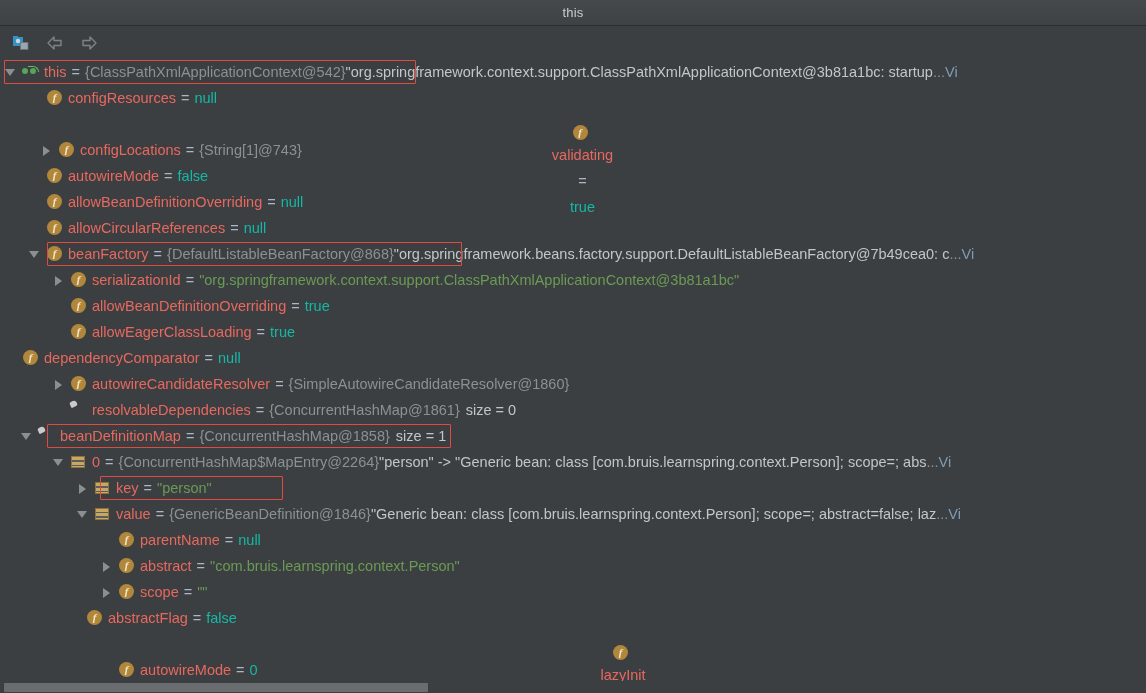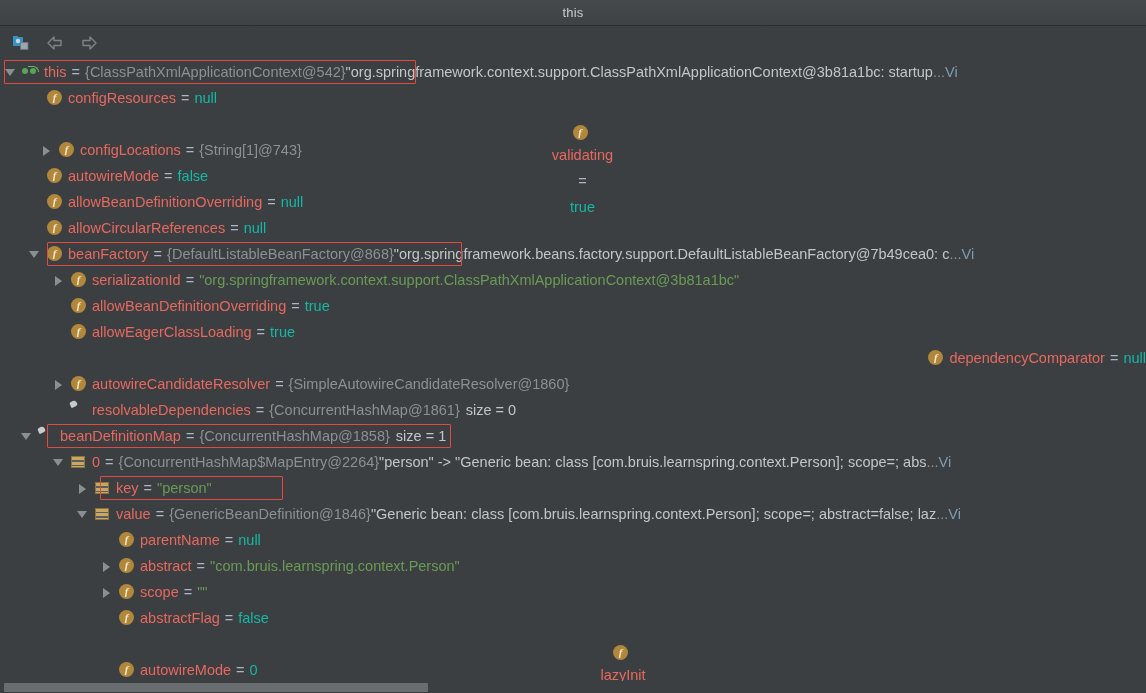--- a/index.html
+++ b/index.html
@@ -307,21 +307,21 @@
       <span class="eq">=</span>
       <span class="lit">true</span>
     </div>
     <div class="row" style="padding-left: 52px;">
       <span class="arrow none"></span>
       <span class="icon icon-field"></span>
       <span class="name">allowEagerClassLoading</span>
       <span class="eq">=</span>
       <span class="lit">true</span>
     </div>
-    <div class="row" style=" justify-content: flex-end;">
+    <div class="row" style="">
       <span class="arrow none"></span>
       <span class="icon icon-field"></span>
       <span class="name">dependencyComparator</span>
       <span class="eq">=</span>
       <span class="lit">null</span>
     </div>
     <div class="row" style="padding-left: 52px;">
       <span class="arrow collapsed"></span>
       <span class="icon icon-field"></span>
       <span class="name">autowireCandidateResolver</span>
@@ -387,21 +387,21 @@
       <span class="eq">=</span>
       <span class="str">"com.bruis.learnspring.context.Person"</span>
     </div>
     <div class="row" style="padding-left: 100px;">
       <span class="arrow collapsed"></span>
       <span class="icon icon-field"></span>
       <span class="name">scope</span>
       <span class="eq">=</span>
       <span class="str">""</span>
     </div>
-    <div class="row" style="padding-left: 100px;">
+    <div class="row" style="padding-left: 68px;">
       <span class="arrow none"></span>
       <span class="icon icon-field"></span>
       <span class="name">abstractFlag</span>
       <span class="eq">=</span>
       <span class="lit">false</span>
     </div>
     <div class="row" style="padding-left: 100px; flex-direction: column;">
       <span class="arrow none"></span>
       <span class="icon icon-field"></span>
       <span class="name">lazyInit</span>

